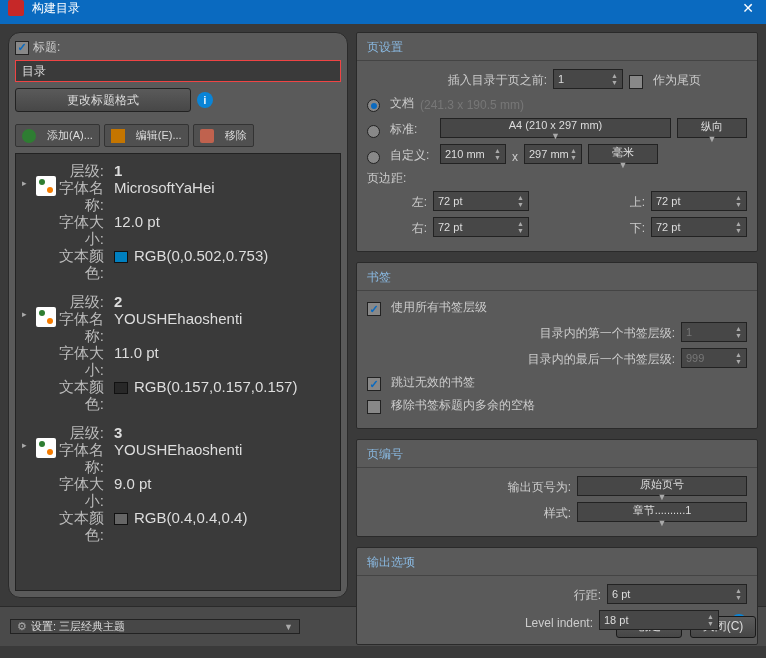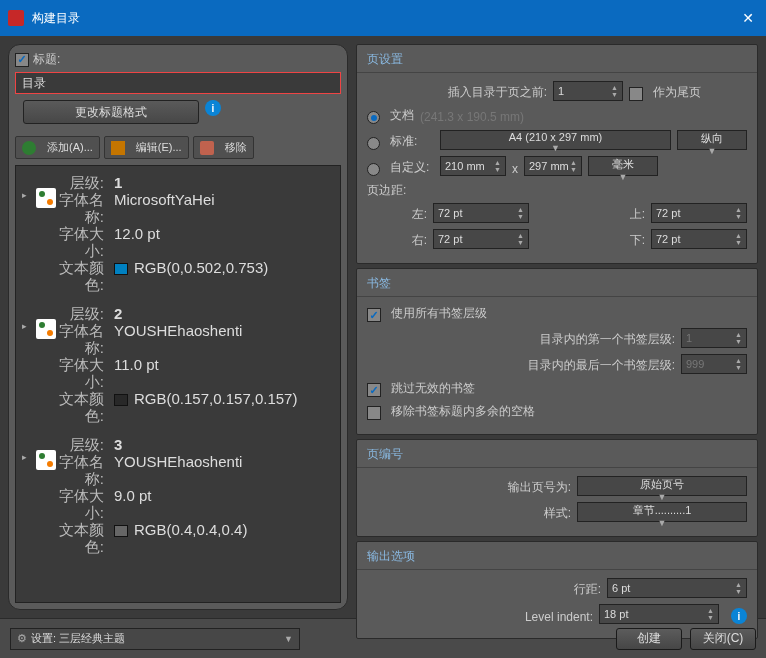--- a/index.html
+++ b/index.html
@@ -1,25 +1,25 @@
 <!DOCTYPE html>
 <html><head>
 <meta charset="utf-8">
 <style>
 * { box-sizing: border-box; margin: 0; padding: 0; font-family: "Microsoft YaHei", sans-serif; }
 body { background: #3a3a3a; width: 766px; height: 658px; overflow: hidden; font-size: 12px; color: #ccc; }
 
-.titlebar { background: #0a6ac0; height: 36px; display: flex; align-items: center; padding: 0 8px; color: #fff; }
+.titlebar { background: #0a6ac0; height: 24px; display: flex; padding: 0 8px; color: #fff; }
 .titlebar .icon { width: 16px; height: 16px; background: #c62828; margin-right: 8px; border-radius: 2px; }
 .titlebar .title { flex: 1; font-size: 12px; }
 .titlebar .close { width: 20px; text-align: center; cursor: pointer; font-size: 14px; }
 
 .content { display: flex; padding: 8px; gap: 8px; height: 582px; }
 .left-panel { width: 340px; background: #5a5a5a; border: 1px solid #2a2a2a; border-radius: 12px; padding: 6px; display: flex; flex-direction: column; }
-.right-panel { flex: 1; display: flex; flex-direction: column; gap: 4px; }
+.right-panel { flex: 1; display: flex; flex-direction: column; gap: 10px; }
 
 .checkbox { width: 14px; height: 14px; background: #888; border: 1px solid #222; display: inline-flex; align-items: center; justify-content: center; margin-right: 4px; vertical-align: middle; }
 .checkbox.checked::after { content: "✓"; color: #0a6ac0; font-size: 11px; font-weight: bold; }
 
 .title-row { display: flex; align-items: center; margin-bottom: 4px; }
 .title-input { width: 100%; background: #3a3a3a; border: 1px solid #ef4444; color: #ddd; padding: 3px 6px; font-size: 12px; height: 22px; }
 
 .change-format-btn { background: linear-gradient(#5a5a5a,#474747); border: 1px solid #222; color: #ddd; height: 24px; width: 176px; border-radius: 3px; cursor: pointer; font-size: 12px; }
 .info-icon { width: 16px; height: 16px; background: #0a84d6; border-radius: 8px; color: #fff; display: inline-flex; align-items: center; justify-content: center; font-size: 10px; font-weight: bold; margin-left: 6px; }
 
@@ -52,21 +52,21 @@
 .combo, .spinner, .num-input { background: #474747; border: 1px solid #222; color: #ddd; font-size: 11px; height: 20px; padding: 0 4px; display: flex; align-items: center; position: relative; }
 .combo { justify-content: space-between; flex-direction: column; }
 .combo .arrow { font-size: 9px; color: #aaa; }
 .spinner { justify-content: space-between; }
 .spinner .arrows { display:flex; flex-direction:column; font-size:7px; line-height:7px; color:#aaa; }
 .dimmed { color:#777; }
 
 .rlabel { text-align: right; color:#ccc; }
 
 .footer { height: 40px; background: #4a4a4a; border-top: 1px solid #2a2a2a; display: flex; align-items: center; padding: 0 10px; gap: 8px; }
-.footer-combo { background: #474747; border: 1px solid #222; color:#ddd; height:22px; display:flex; align-items:center; padding:0 6px; width: 290px; justify-content: space-between; font-size:11px; }
+.footer-combo { background: #474747; border: 1px solid #222; color:#ddd; height:15px; display:flex; align-items:center; padding:0 6px; width: 290px; justify-content: space-between; font-size:11px; }
 .gear { color:#aaa; margin-right:4px; }
 .spacer { flex:1; }
 .btn { background: linear-gradient(#5c5c5c,#464646); border:1px solid #1a1a1a; color:#ddd; height:22px; width:66px; border-radius:3px; font-size:12px; cursor:pointer; }
 </style>
 </head>
 <body>
 
 <div class="titlebar">
   <span class="icon"></span>
   <span class="title">构建目录</span>
@@ -74,21 +74,21 @@
 </div>
 
 <div class="content">
 
   <div class="left-panel">
     <div class="title-row">
       <span class="checkbox checked"></span>
       <span>标题:</span>
     </div>
     <input class="title-input" value="目录" style="">
-    <div style="display:flex;align-items:flex-start;margin:6px 8px;">
+    <div style="display:flex;align-items:center;margin:6px 0;">
       <button class="change-format-btn">更改标题格式</button>
       <span class="info-icon">i</span>
     </div>
     <div class="toolbar">
       <div class="tool-btn">
           <span class="tool-icon add-icon"></span>
           <span>添加(A)...</span>
         </div>
       <div class="tool-btn">
           <span class="tool-icon edit-icon"></span>

